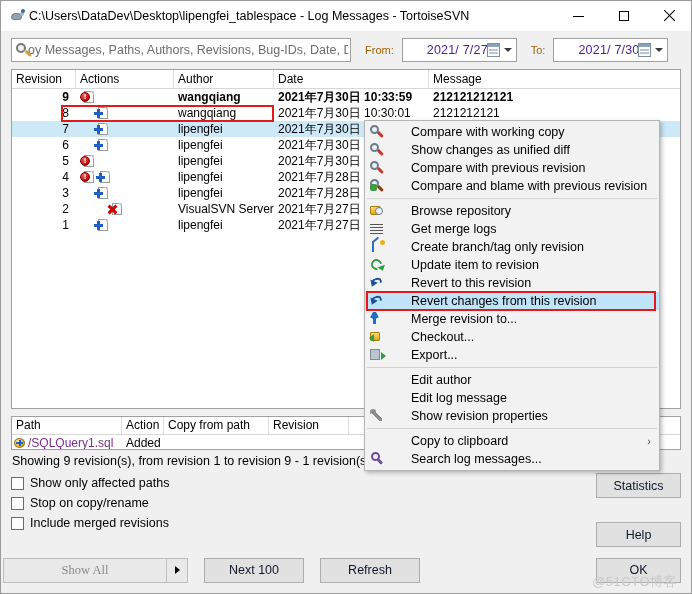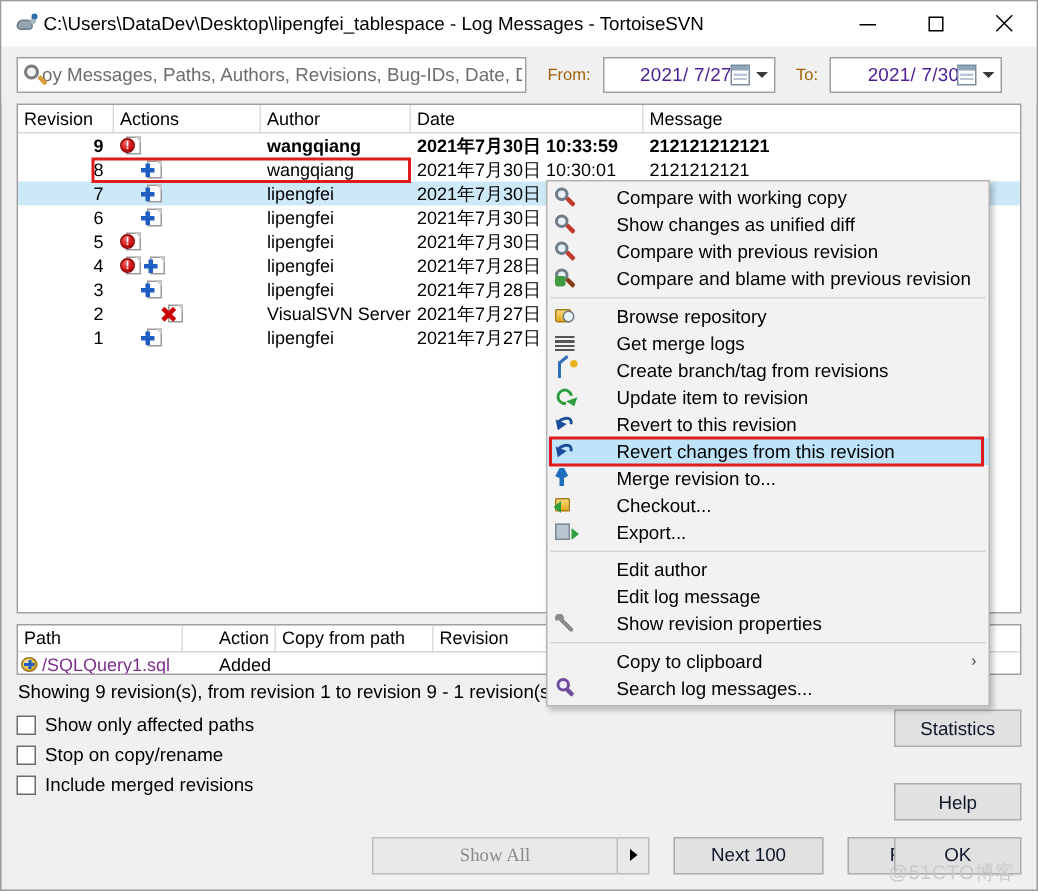--- a/index.html
+++ b/index.html
@@ -352,21 +352,21 @@
     font-size: 12px;
   }
   .pheader .hcell {
     border-right: 1px solid #dcdcdc;
     padding-left: 4px;
     line-height: 17px;
     box-sizing: border-box;
     white-space: nowrap;
   }
   .p-path { width: 110px; }
-  .p-act  { width: 42px; margin-left: 20px; }
+  .p-act  { width: 42px; }
   .p-copy { width: 105px; }
   .p-rev  { width: 80px; }
   .p-rest { flex: 1; border-right: none !important; }
   .prow { display: flex; height: 16px; font-size: 12px; line-height: 16px; }
   .prow .cell { padding-left: 4px; box-sizing: border-box; white-space: nowrap; overflow: hidden; }
   .prow .p-path { display: flex; align-items: center; padding-left: 2px; }
   .path-icon {
     width: 12px; height: 12px;
     margin-right: 2px;
     position: relative;
@@ -432,23 +432,22 @@
     justify-content: center;
     box-sizing: border-box;
   }
   .btn.wide { width: 85px; }
 
   .footer {
     height: 46px;
     flex: none;
     display: flex;
     align-items: center;
-    padding: 0 26px;
-    position: relative;
-    justify-content: flex-end;
+    padding: 0 2px;
+    position: relative;
   }
   .btn-split {
     display: flex;
     height: 25px;
     width: 185px;
     flex: none;
   }
   .btn-split .main {
     flex: 1;
     background: #e9e9e9;
@@ -1008,21 +1007,21 @@
           <span class="mg-lines"></span>
         </span>
         <span class="milabel">Get merge logs</span>
       </div>
       <div class="mi">
         <span class="mico">
           <span class="mg-branch"></span>
           <span class="mg-branch2"></span>
           <span class="mg-star"></span>
         </span>
-        <span class="milabel">Create branch/tag from revisions</span>
+        <span class="milabel">Create branch/tag only revision</span>
       </div>
       <div class="mi">
         <span class="mico">
           <span class="mg-update"></span>
           <span class="mg-updatetip"></span>
         </span>
         <span class="milabel">Update item to revision</span>
       </div>
       <div class="mi">
         <span class="mico">

